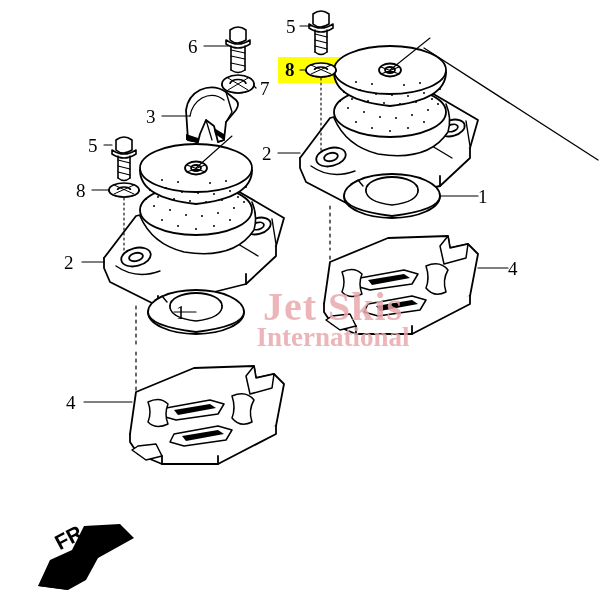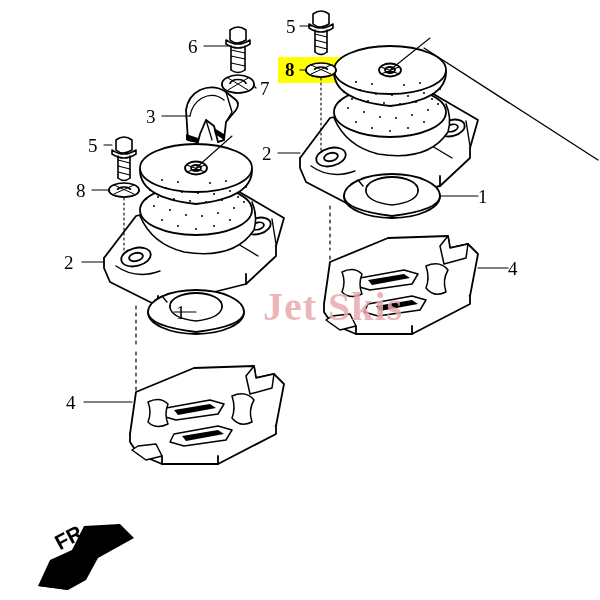--- a/index.html
+++ b/index.html
@@ -282,20 +282,21 @@
     <path d="M300 70 L306 70"></path>
     <path d="M278 153 L300 153"></path>
     <path d="M196 312 L174 312"></path>
     <path d="M440 196 L478 196"></path>
     <path d="M478 268 L508 268"></path>
   </g>
 </svg>
 
 <div class="wm" style="color: rgb(232, 169, 173);">
   <div class="w1">Jet Skis</div>
+  <div class="w2">International</div>
 </div>
 
 <svg width="130" height="90" style="position:absolute;left:24px;top:518px;">
   <path d="M96 6 L110 20 L74 40 L62 62 L44 72 L14 68 L26 42 L48 32 L60 8 Z" fill="#000" stroke="none"></path>
   <path d="M14 68 L44 72 L34 52 Z" fill="#000" stroke="none"></path>
 </svg>
 <div class="frtxt">FR.</div>
 
 <div class="lbl" style="left:88px;top:136px;">5</div>
 <div class="lbl" style="left:76px;top:181px;">8</div>

